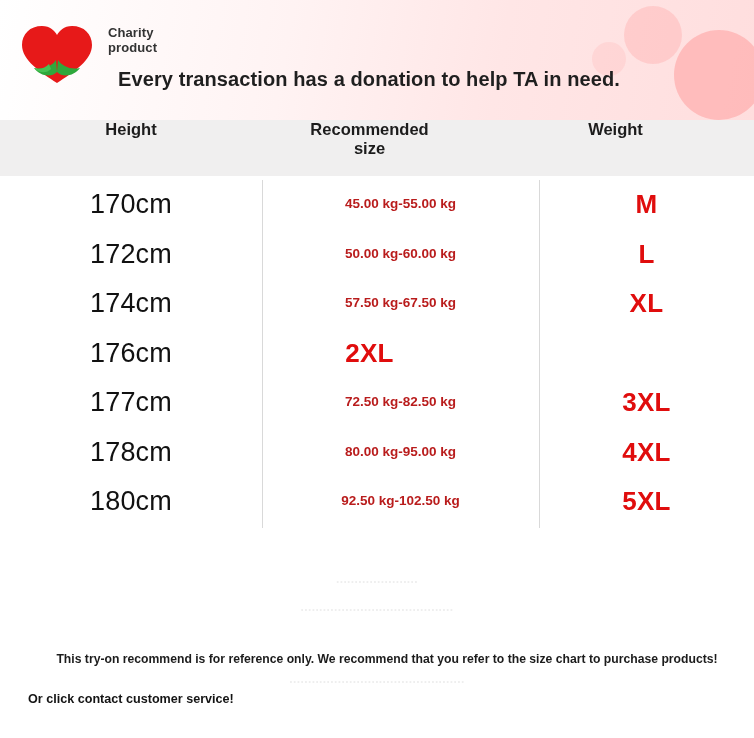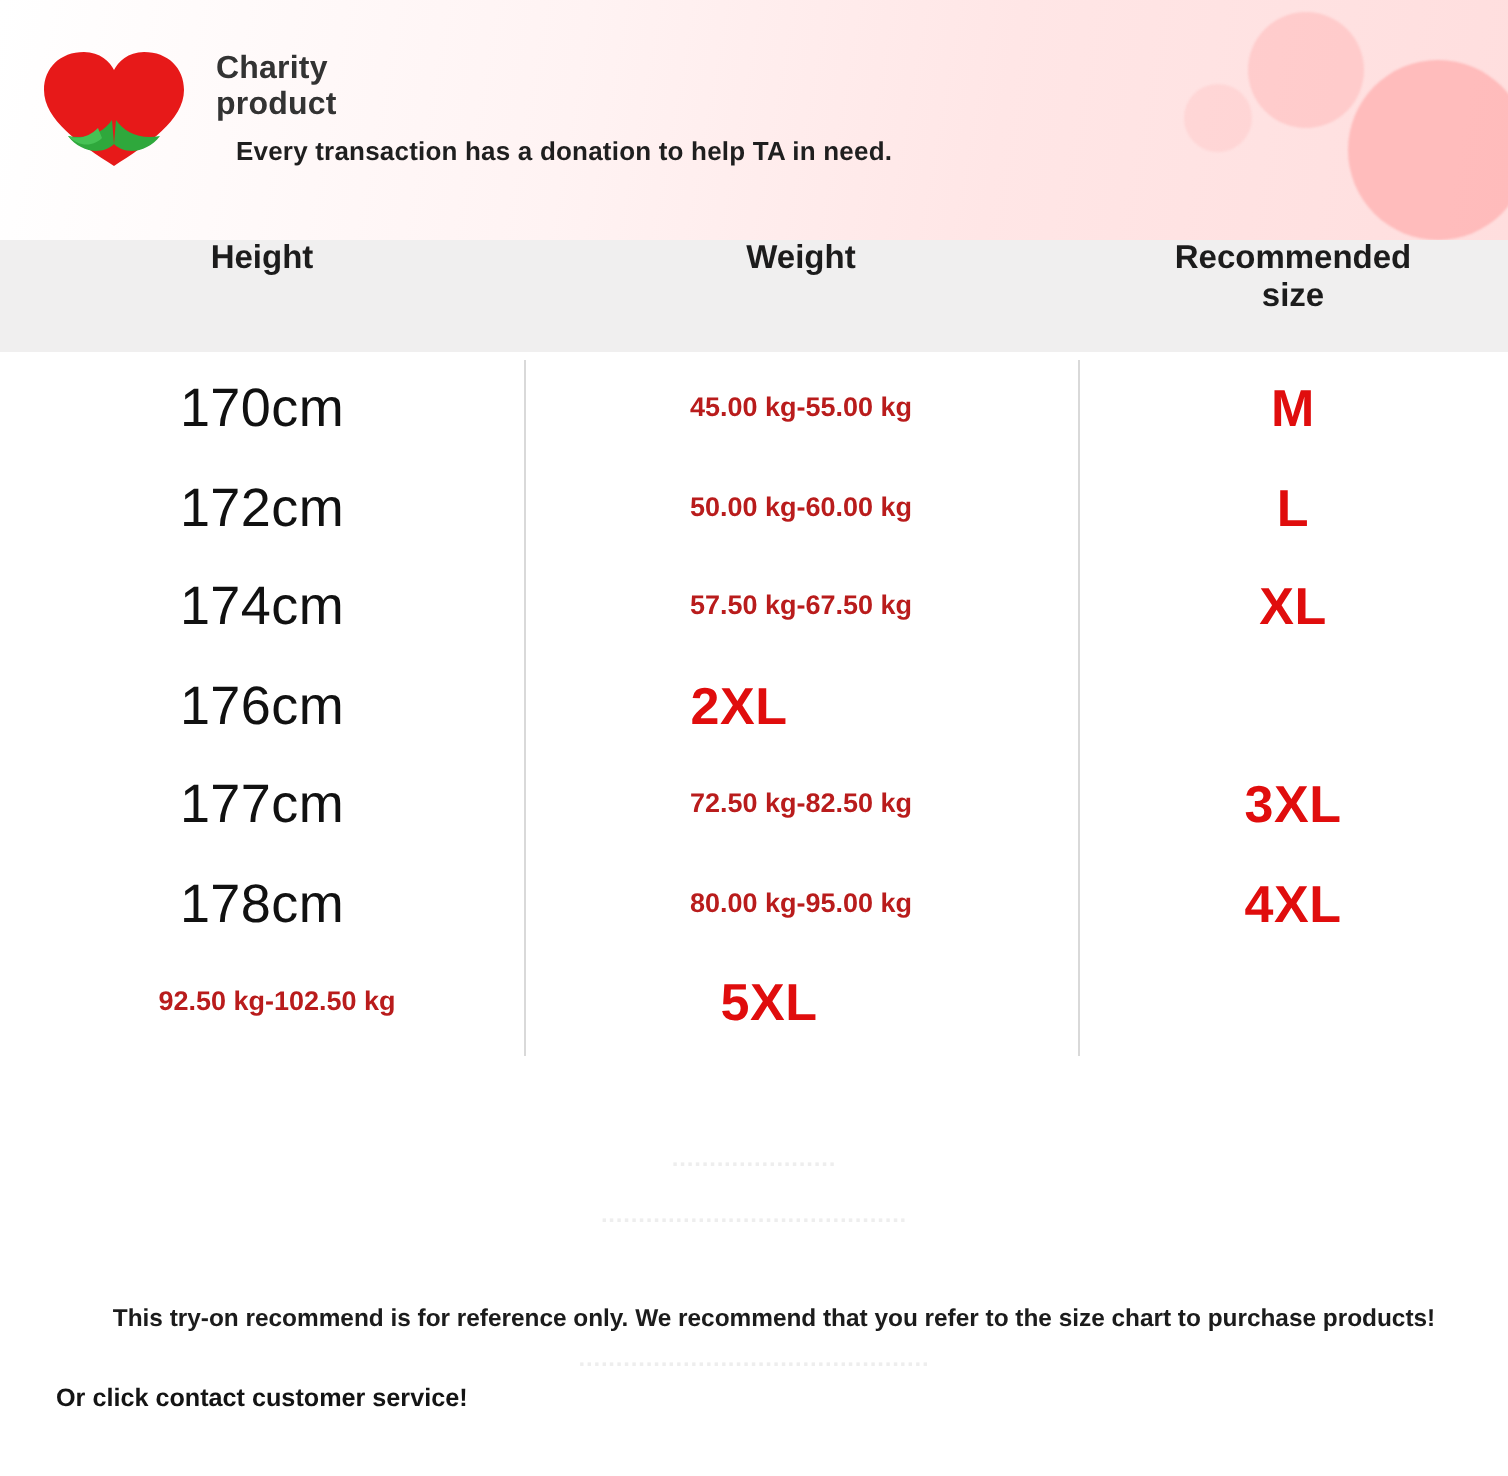--- a/index.html
+++ b/index.html
@@ -49,32 +49,32 @@
     left: 18px;
     top: 20px;
     width: 78px;
     height: 72px;
   }
 
   .charity-label {
     position: absolute;
     left: 108px;
     top: 26px;
-    font-size: 16px;
+    font-size: 13px;
     font-weight: 700;
     color: #333333;
     line-height: 1.12;
     letter-spacing: 0.1px;
   }
 
   .banner-tagline {
     position: absolute;
     left: 118px;
     top: 68px;
-    font-size: 13px;
+    font-size: 20px;
     font-weight: 700;
     color: #1f1f1f;
     letter-spacing: 0.1px;
   }
 
   
   .table-head {
     display: flex;
     height: 56px;
     background: #f0efef;
@@ -201,25 +201,25 @@
     <div class="charity-label">
       <div>Charity</div>
       <div>product</div>
     </div>
 
     <div class="banner-tagline">Every transaction has a donation to help TA in need.</div>
   </div>
 
   <div class="table-head">
     <div class="th col-h">Height</div>
-    <div class="th col-w">Weight</div>
     <div class="th col-s">
       <div>Recommended</div>
       <div>size</div>
     </div>
+    <div class="th col-w">Weight</div>
   </div>
 
   <div class="table-body">
     <div class="vline vline-1"></div>
     <div class="vline vline-2"></div>
 
     <div class="row">
       <div class="cell cell-height">170cm</div>
       <div class="cell cell-weight">45.00 kg-55.00 kg</div>
       <div class="cell cell-size">M</div>
@@ -242,20 +242,21 @@
       <div class="cell cell-height">177cm</div>
       <div class="cell cell-weight">72.50 kg-82.50 kg</div>
       <div class="cell cell-size">3XL</div>
     </div>
     <div class="row">
       <div class="cell cell-height">178cm</div>
       <div class="cell cell-weight">80.00 kg-95.00 kg</div>
       <div class="cell cell-size">4XL</div>
     </div>
     <div class="row">
+      <div class="cell cell-height">180cm</div>
       <div class="cell cell-weight">92.50 kg-102.50 kg</div>
       <div class="cell cell-size">5XL</div>
     </div>
   </div>
 
   <div class="ghost ghost-1">......................</div>
   <div class="ghost ghost-2">.........................................</div>
   <div class="ghost ghost-3">...............................................</div>
 
   <div class="footnote">This try-on recommend is for reference only. We recommend that you refer to the size chart to purchase products!</div>

